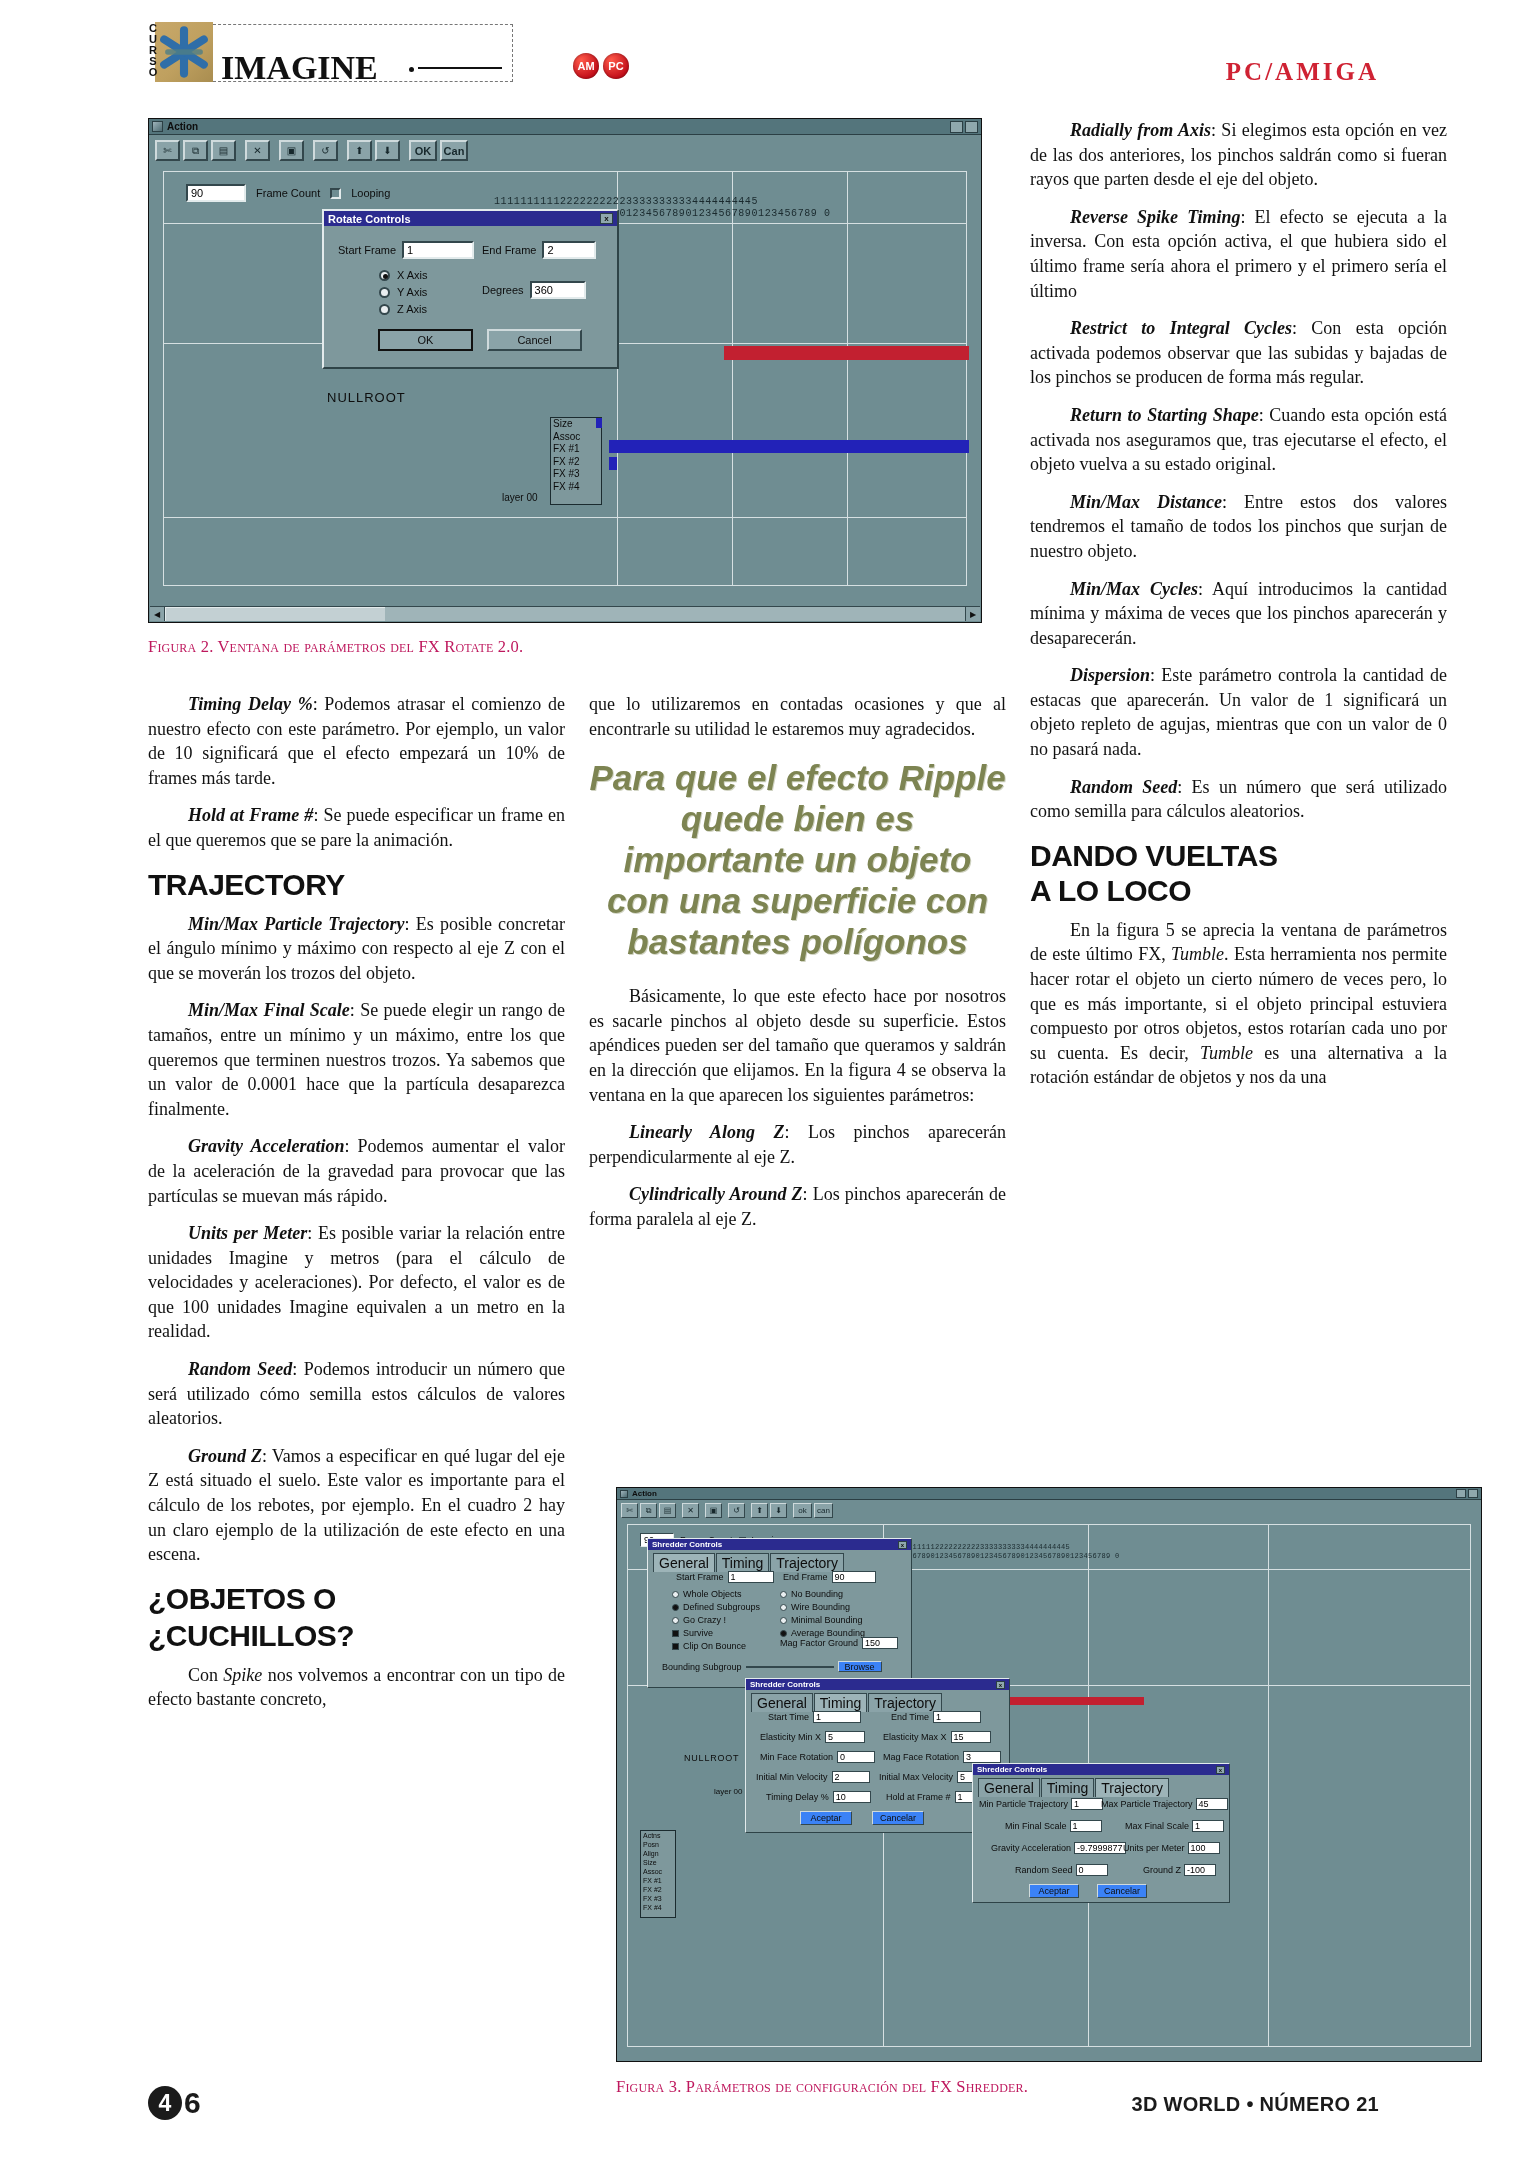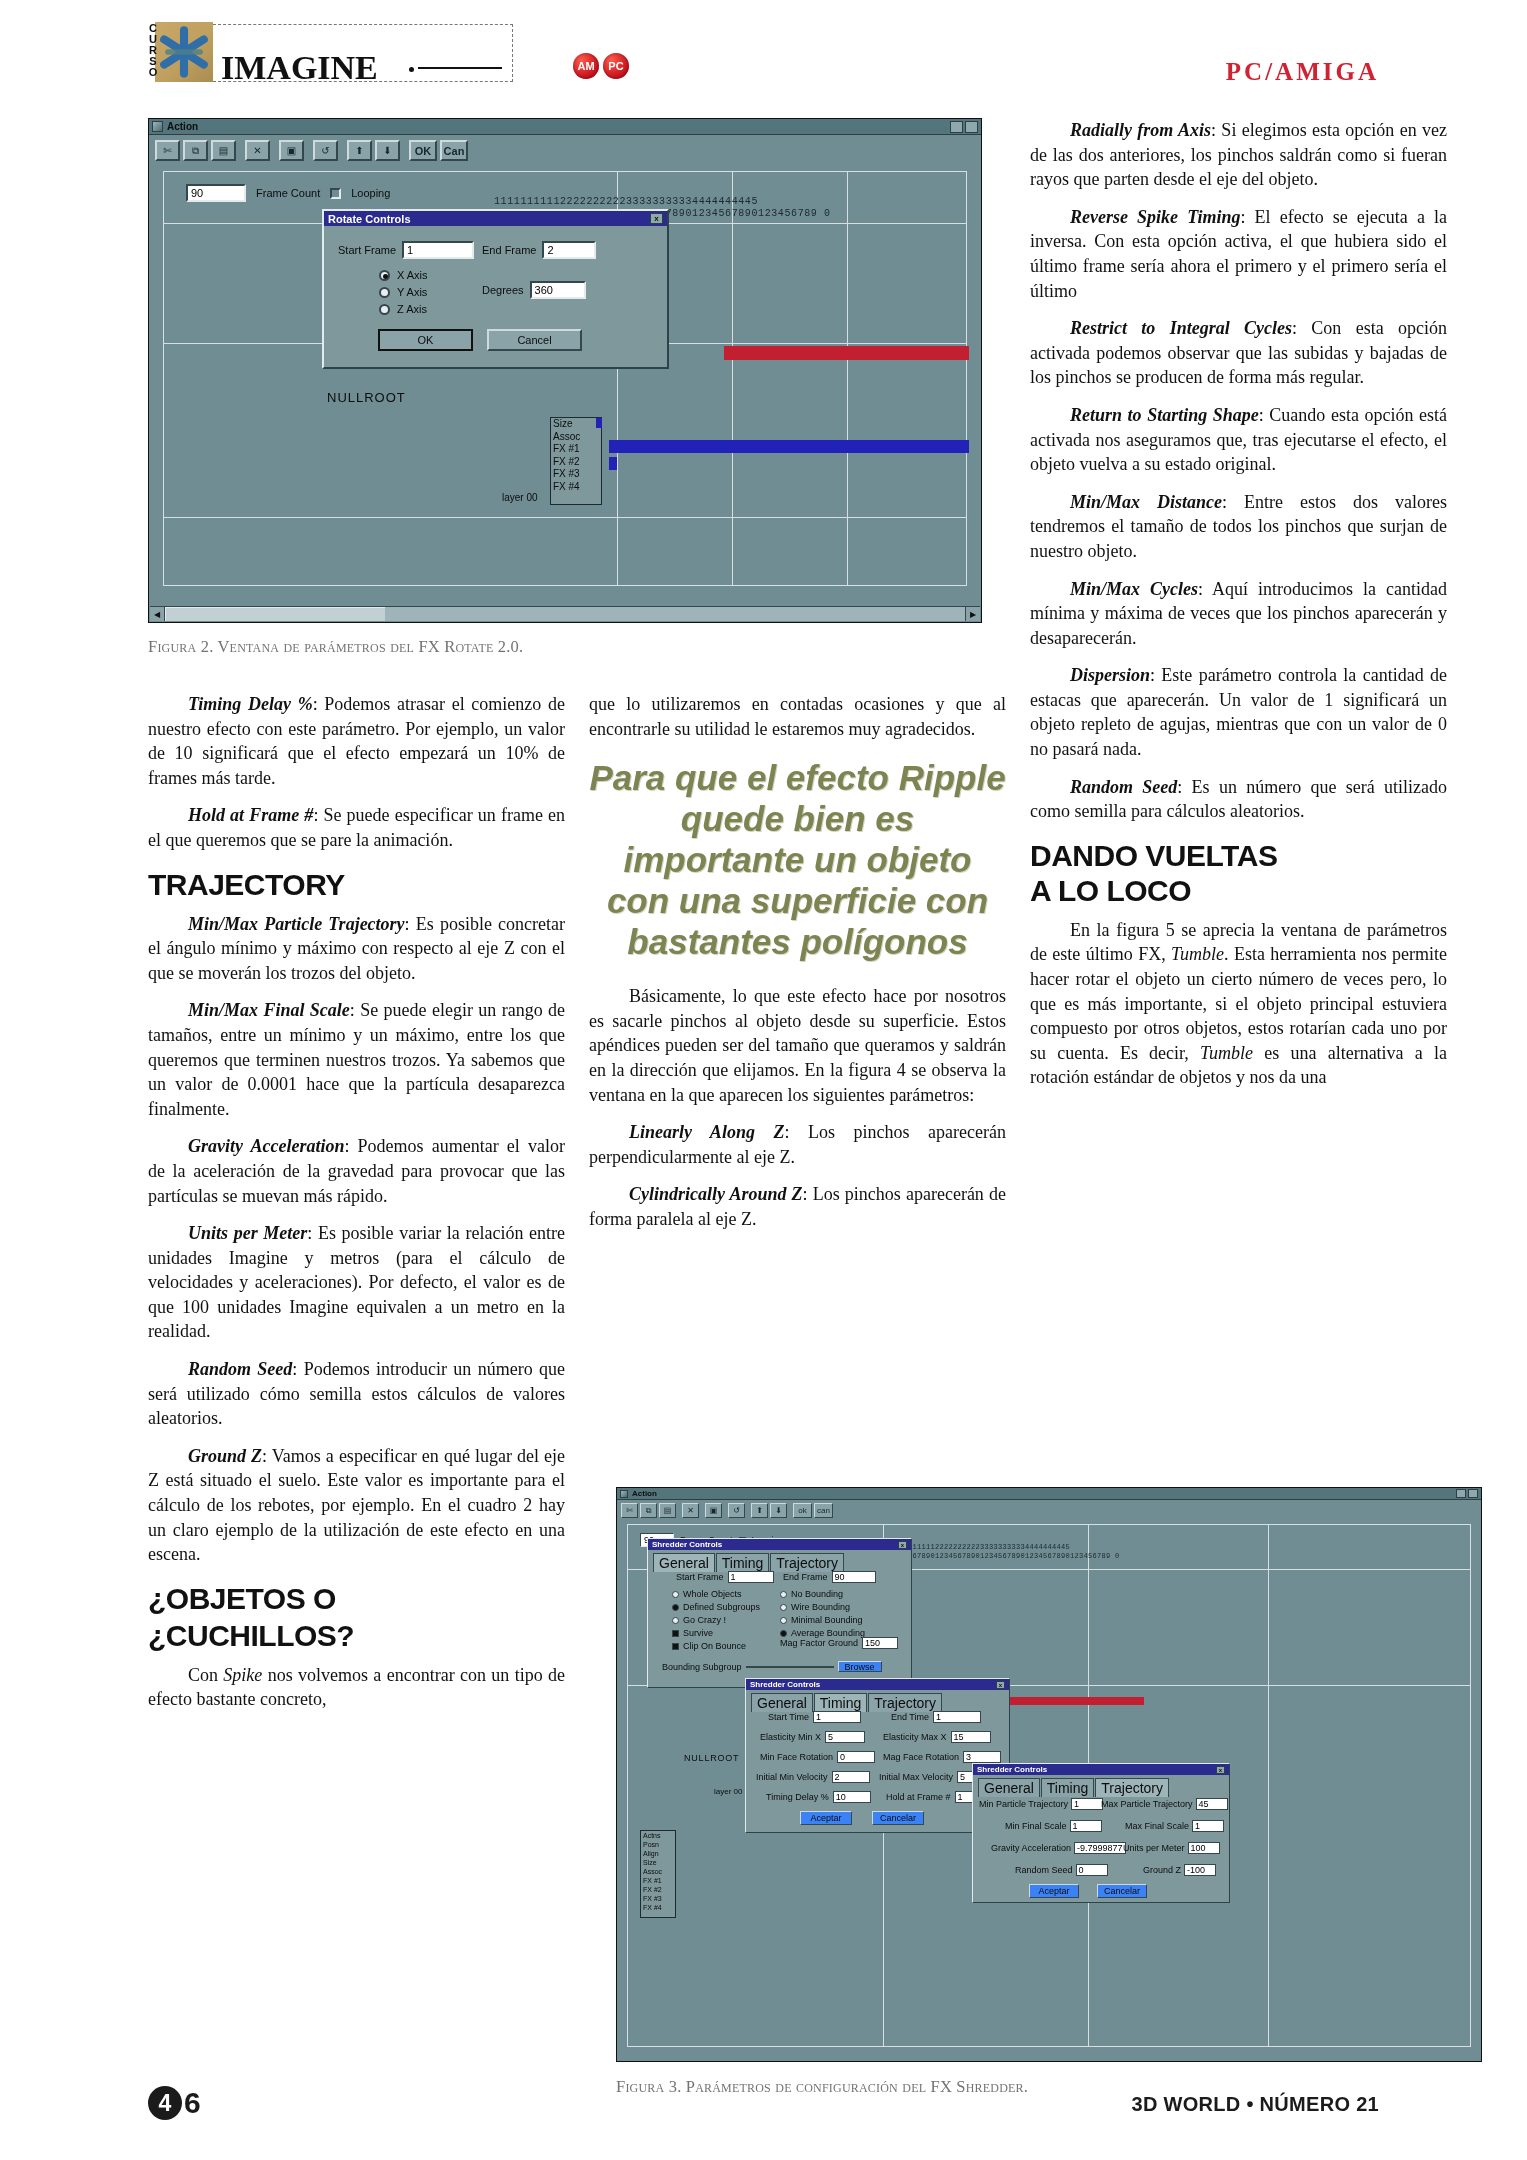--- a/index.html
+++ b/index.html
@@ -71,21 +71,21 @@
 
   h2.sect {
     font-family:"Liberation Sans", sans-serif;
     font-weight:bold; font-size:30px; line-height:31px;
     letter-spacing:-0.5px; margin:16px 0 12px 0; text-indent:0;
     text-align:left;
   }
 
   .caption {
     font-family:"Liberation Serif", serif;
-    font-size:16.5px; line-height:19px; color:#737373;
+    font-size:16.5px; line-height:19px; color:#be185d;
     font-variant: small-caps; letter-spacing:.2px;
     margin-top:7px; text-align:left;
   }
 
   
   .pullquote {
     font-family:"Liberation Sans", sans-serif;
     font-weight:bold; font-style:italic;
     font-size:35px; line-height:41px;
     color:#7d8452;
@@ -285,21 +285,21 @@
       <div class="barblue" style="left:432px; top:246px; width:6px; height:10px;"></div>
     </div>
 
     <div class="hscroll">
       <div class="arrow">◀</div>
       <div class="thumb" style="flex:0 0 220px;"></div>
       <div style="flex:1;"></div>
       <div class="arrow" style="border-right:none; border-left:1px solid #33474c;">▶</div>
     </div>
 
-    <div class="dlg" style="left:173px; top:90px; width:347px; height:160px;">
+    <div class="dlg" style="left:173px; top:90px; width:297px; height:160px;">
       <div class="dtitle">
         <span>Rotate Controls</span>
         <div class="dclose">x</div>
       </div>
       <div style="position:absolute; left:14px; top:30px; display:flex; align-items:center; gap:6px;">
         <span class="lbl">Start Frame</span>
         <span class="fieldbox" style="width:72px; display:inline-block;">1</span>
       </div>
       <div style="position:absolute; left:158px; top:30px; display:flex; align-items:center; gap:6px;">
         <span class="lbl">End Frame</span>

